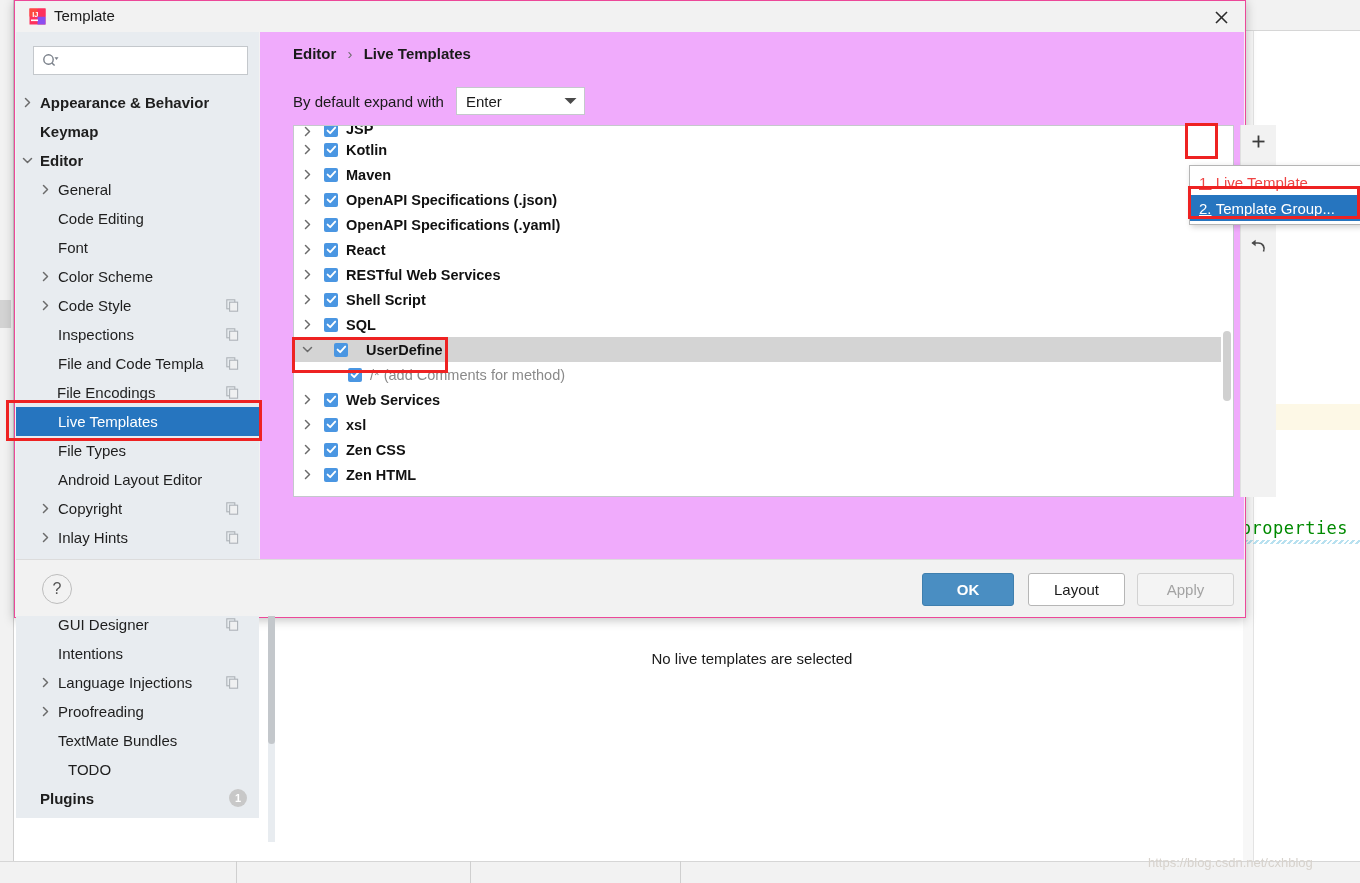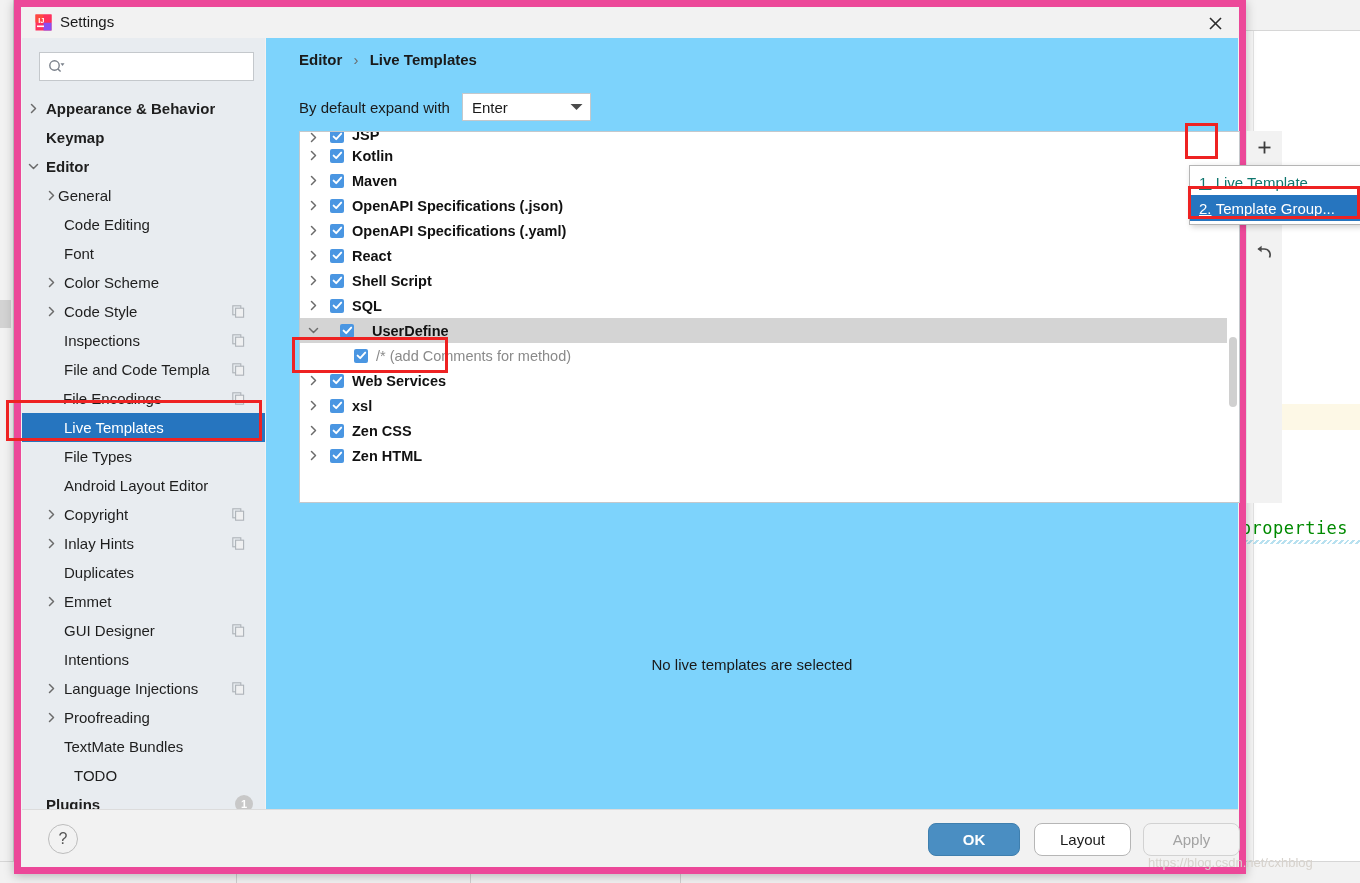--- a/index.html
+++ b/index.html
@@ -26,23 +26,23 @@
   .bg-squiggle { position: absolute; left: 1234px; top: 540px; width: 126px; height: 4px;
       background: repeating-linear-gradient(135deg,#7ec8e3 0 2px, transparent 2px 4px); opacity:.55;}
   .bg-bottom-bar { position: absolute; left: 0; top: 861px; width: 1360px; height: 22px; background: #f2f2f2; border-top:1px solid #d6d6d6;}
   .bg-bottom-tick { position:absolute; top:861px; width:1px; height:22px; background:#cfcfcf;}
   .bg-left-tool { position: absolute; left: 0; top: 300px; width: 11px; height: 28px; background: #d3d3d3;}
   .bg-left-edge { position: absolute; left: 0; top: 0; width: 13px; height: 861px; background: #f2f2f2; border-right:1px solid #cfcfcf;}
 
   
   .dialog {
     position: absolute; left: 14px; top: 0px;
-    width: 1232px; height: 874px;
+    width: 1232px; height: 618px;
     background: #f2f2f2;
-    border: 7px solid #ec4899;
+    border: 1px solid #ec4899;
     box-shadow: 0 2px 10px rgba(0,0,0,0.25);
     box-sizing: border-box;
   }
   .titlebar {
     position: absolute; left:0; top:0; width: 100%; height: 31px;
     background: #f2f2f2; box-sizing: border-box;
   }
   .title-icon {
     position: absolute; left: 14px; top: 7px; width: 17px; height: 17px;
   }
@@ -91,21 +91,21 @@
   .sb-scroll {
     position: absolute; left: 252px; top: 92px; width: 7px; height: 620px;
     background: #c3c7cb; border-radius: 4px;
   }
   .sb-track {
     position: absolute; left: 252px; top: 90px; width: 7px; height: 720px;
     background: #e8ecf0;
   }
 
   
-  .content { position: absolute; left: 245px; top: 31px; right: 1px; bottom: 57px; background: #7dd3fc; }
+  .content { position: absolute; left: 245px; top: 31px; right: 1px; bottom: 57px; background: #f0abfc; }
   .breadcrumb { position: absolute; left: 33px; top: 13px; font-size: 15px; font-weight: bold; color: #1a1a1a; }
   .bc-sep { color: #6a6a6a; margin: 0 7px; font-weight: normal;}
   .expand-row { position: absolute; left: 33px; top: 55px; display: flex; align-items: center; }
   .expand-label { font-size: 15px; color: #1a1a1a; }
   .combo {
     margin-left: 12px; width: 129px; height: 28px;
     background: #fff; border: 1px solid #c4c8cc; box-sizing:border-box;
     display:flex; align-items:center; cursor: pointer;
   }
   .combo .val { flex:1; padding-left: 9px; font-size: 15px; color:#1a1a1a; }
@@ -144,38 +144,38 @@
     position: absolute; left: 0; right: 0; top: 618px; text-align: center;
     font-size: 15px; color: #1a1a1a;
   }
 
   
   .popup {
     position: absolute; left: 1189px; top: 165px; width: 171px;
     background: #ffffff; border: 1px solid #b5b5b5; box-shadow: 2px 2px 6px rgba(0,0,0,.18);
     padding: 3px 0; z-index: 40;
   }
-  .pitem { height: 26px; display:flex; align-items:center; padding-left: 9px; font-size: 15px; color: #0f766e; cursor:pointer; white-space:nowrap;}
+  .pitem { height: 26px; display:flex; align-items:center; padding-left: 9px; font-size: 15px; color: #ef4444; cursor:pointer; white-space:nowrap;}
   .pitem.active { background: #2675bf; color: #ffffff; }
   .pitem u { text-decoration: underline; }
 
   
   .footer {
     position: absolute; left: 1px; right: 1px; bottom: 1px; height: 56px;
     background: #f2f2f2; border-top: 1px solid #dcdcdc;
   }
   .help-btn {
     position: absolute; left: 26px; top: 14px; width: 28px; height: 28px;
     border-radius: 50%; border: 1px solid #bdbdbd; color:#555;
     display:flex;align-items:center;justify-content:center; font-size:16px; cursor:pointer;
     background:#f2f2f2;
   }
   .btn {
     position: absolute; top: 13px; height: 31px; border: 1px solid #b6b6b6;
-    background: #ffffff; font-size: 15px; color: #1a1a1a; border-radius: 8px;
+    background: #ffffff; font-size: 15px; color: #1a1a1a; border-radius: 3px;
     display:flex; align-items:center; justify-content:center; cursor: pointer;
     font-family:"Liberation Sans", sans-serif;
   }
   .btn.ok { left: 906px; width: 90px; background: #4a8ec2; border-color:#3f7fae; color:#fff; font-weight:bold;}
   .btn.cancel { left: 1012px; width: 95px; }
   .btn.apply { left: 1121px; width: 95px; color:#a3a3a3; background:#f4f4f4; border-color:#d2d2d2; }
 
   
   .annot { position: absolute; border: 3px solid #ee2222; box-sizing: border-box; pointer-events: none; z-index: 60; }
   .annot-1 { left: 6px; top: 400px; width: 256px; height: 41px; }
@@ -216,21 +216,21 @@
       <span class="title-icon">
         <svg width="17" height="17" viewBox="0 0 17 17">
           <rect x="0.5" y="0.5" width="16" height="16" fill="#fe315d"></rect>
           <rect x="0.5" y="0.5" width="8" height="8" fill="#fd4a3f"></rect>
           <rect x="8.5" y="8.5" width="8" height="8" fill="#8b4ef0"></rect>
           <rect x="8.5" y="0.5" width="8" height="8" fill="#fe315d"></rect>
           <rect x="2" y="11.5" width="7" height="1.6" fill="#ffffff"></rect>
           <text x="3.2" y="9.4" font-family="Liberation Sans" font-size="7.5" fill="#ffffff" font-weight="bold">IJ</text>
         </svg>
       </span>
-      <span class="title-text">Settings</span>
+      <span class="title-text">Template</span>
       <div class="close-btn">
         <svg width="15" height="15" viewBox="0 0 15 15">
           <line x1="2" y1="2" x2="13" y2="13" stroke="#2b2b2b" stroke-width="1.6"></line>
           <line x1="13" y1="2" x2="2" y2="13" stroke="#2b2b2b" stroke-width="1.6"></line>
         </svg>
       </div>
     </div>
 
     <div class="sidebar">
       <div class="search-wrap">
@@ -264,21 +264,21 @@
               </svg>
             </span>
             <span class="label" style="margin-left: 6px;">Editor</span>
           </div>
           <div class="tnode">
             <span class="arrow" style="margin-left: 22px;">
               <svg width="11" height="11" viewBox="0 0 11 11">
                 <path d="M3.5 1.5 L7.5 5.5 L3.5 9.5" fill="none" stroke="#6b6b6b" stroke-width="1.5" stroke-linecap="round" stroke-linejoin="round"></path>
               </svg>
             </span>
-            <span class="label" style="">General</span>
+            <span class="label" style="margin-left: 6px;">General</span>
           </div>
           <div class="tnode">
             <span class="arrow" style="margin-left: 22px;"></span>
             <span class="label" style="margin-left: 6px;">Code Editing</span>
           </div>
           <div class="tnode">
             <span class="arrow" style="margin-left: 22px;"></span>
             <span class="label" style="margin-left: 6px;">Font</span>
           </div>
           <div class="tnode">
@@ -527,20 +527,35 @@
                 </svg>
               </span>
               <span class="cb">
                 <span class="cbox">
                   <svg width="11" height="11" viewBox="0 0 11 11">
                     <path d="M1.6 5.6 L4.2 8.2 L9.2 2.6" fill="none" stroke="#ffffff" stroke-width="1.9" stroke-linecap="round" stroke-linejoin="round"></path>
                   </svg>
                 </span>
               </span>
               <span class="nm">React</span>
+            </div>
+            <div class="trow">
+              <span class="ar">
+                <svg width="11" height="11" viewBox="0 0 11 11">
+                  <path d="M3.5 1.5 L7.5 5.5 L3.5 9.5" fill="none" stroke="#6b6b6b" stroke-width="1.5" stroke-linecap="round" stroke-linejoin="round"></path>
+                </svg>
+              </span>
+              <span class="cb">
+                <span class="cbox">
+                  <svg width="11" height="11" viewBox="0 0 11 11">
+                    <path d="M1.6 5.6 L4.2 8.2 L9.2 2.6" fill="none" stroke="#ffffff" stroke-width="1.9" stroke-linecap="round" stroke-linejoin="round"></path>
+                  </svg>
+                </span>
+              </span>
+              <span class="nm">RESTful Web Services</span>
             </div>
             <div class="trow">
               <span class="ar">
                 <svg width="11" height="11" viewBox="0 0 11 11">
                   <path d="M3.5 1.5 L7.5 5.5 L3.5 9.5" fill="none" stroke="#6b6b6b" stroke-width="1.5" stroke-linecap="round" stroke-linejoin="round"></path>
                 </svg>
               </span>
               <span class="cb">
                 <span class="cbox">
                   <svg width="11" height="11" viewBox="0 0 11 11">

